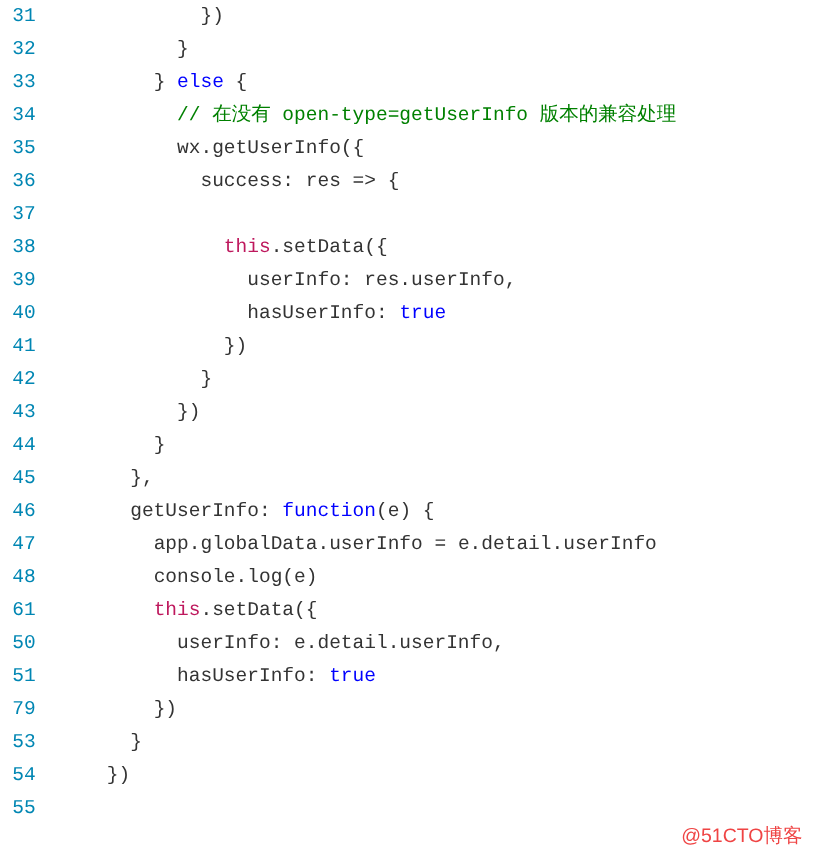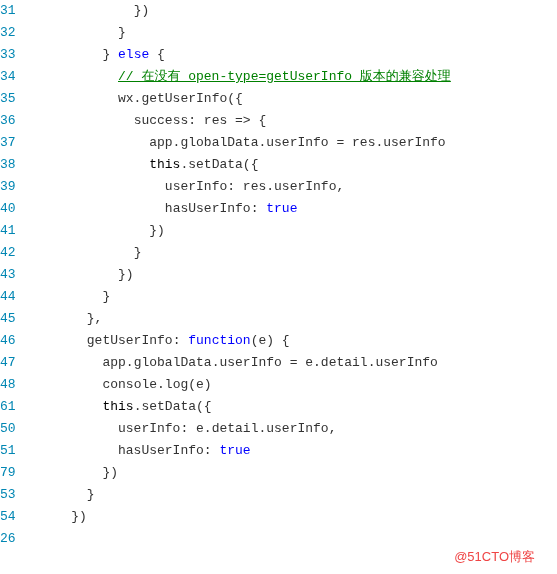--- a/index.html
+++ b/index.html
@@ -14,43 +14,43 @@
     position: relative;
   }
   .editor {
     display: flex;
     width: 100%;
     height: 100%;
   }
   .gutter {
     width: 40px;
     background: #ffffff;
-    text-align: left;
+    text-align: center;
     padding-right: 8px;
     color: #0086b3;
     user-select: none;
     flex-shrink: 0;
   }
   .gutter .ln {
     height: 22px;
     line-height: 22px;
   }
   .code {
     flex: 1;
     position: relative;
   }
   .line {
     height: 22px;
     line-height: 22px;
     white-space: pre;
   }
   .plain { color: #333333; }
   .kw { color: #0000ff; }
-  .comment { color: #008000; text-decoration: underline; }
-  .this { color: #000000; }
+  .comment { color: #008000; }
+  .this { color: #be185d; }
   .bool { color: #0000ff; }
   .watermark {
     position: absolute;
     right: 22px;
     bottom: 8px;
     color: #ef4444;
     font-size: 13px;
     font-family: Liberation Sans, sans-serif;
   }
 </style>
@@ -76,31 +76,31 @@
     <div class="ln">45</div>
     <div class="ln">46</div>
     <div class="ln">47</div>
     <div class="ln">48</div>
     <div class="ln">61</div>
     <div class="ln">50</div>
     <div class="ln">51</div>
     <div class="ln">79</div>
     <div class="ln">53</div>
     <div class="ln">54</div>
-    <div class="ln">26</div>
+    <div class="ln">55</div>
   </div>
 
   <div class="code">
     <div class="line"><span class="plain">            </span><span class="plain">})</span></div>
     <div class="line"><span class="plain">          </span><span class="plain">}</span></div>
     <div class="line"><span class="plain">        </span><span class="plain">} </span><span class="kw">else</span><span class="plain"> {</span></div>
     <div class="line"><span class="plain">          </span><span class="comment">// 在没有 open-type=getUserInfo 版本的兼容处理</span></div>
     <div class="line"><span class="plain">          </span><span class="plain">wx.getUserInfo({</span></div>
     <div class="line"><span class="plain">            </span><span class="plain">success: res =&gt; {</span></div>
-    <div class="line"><span class="plain">              </span><span class="plain">app.globalData.userInfo = res.userInfo</span></div>
+    <div class="line"><span class="plain">              </span></div>
     <div class="line"><span class="plain">              </span><span class="this">this</span><span class="plain">.setData({</span></div>
     <div class="line"><span class="plain">                </span><span class="plain">userInfo: res.userInfo,</span></div>
     <div class="line"><span class="plain">                </span><span class="plain">hasUserInfo: </span><span class="bool">true</span></div>
     <div class="line"><span class="plain">              </span><span class="plain">})</span></div>
     <div class="line"><span class="plain">            </span><span class="plain">}</span></div>
     <div class="line"><span class="plain">          </span><span class="plain">})</span></div>
     <div class="line"><span class="plain">        </span><span class="plain">}</span></div>
     <div class="line"><span class="plain">      </span><span class="plain">},</span></div>
     <div class="line"><span class="plain">      </span><span class="plain">getUserInfo: </span><span class="kw">function</span><span class="plain">(e) {</span></div>
     <div class="line"><span class="plain">        </span><span class="plain">app.globalData.userInfo = e.detail.userInfo</span></div>

